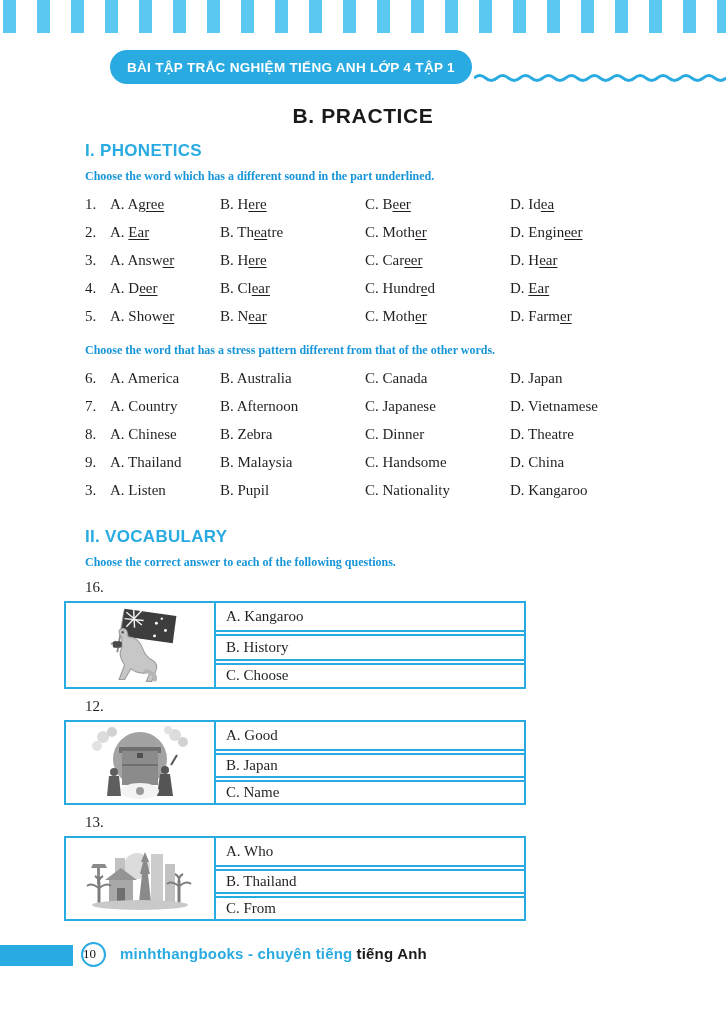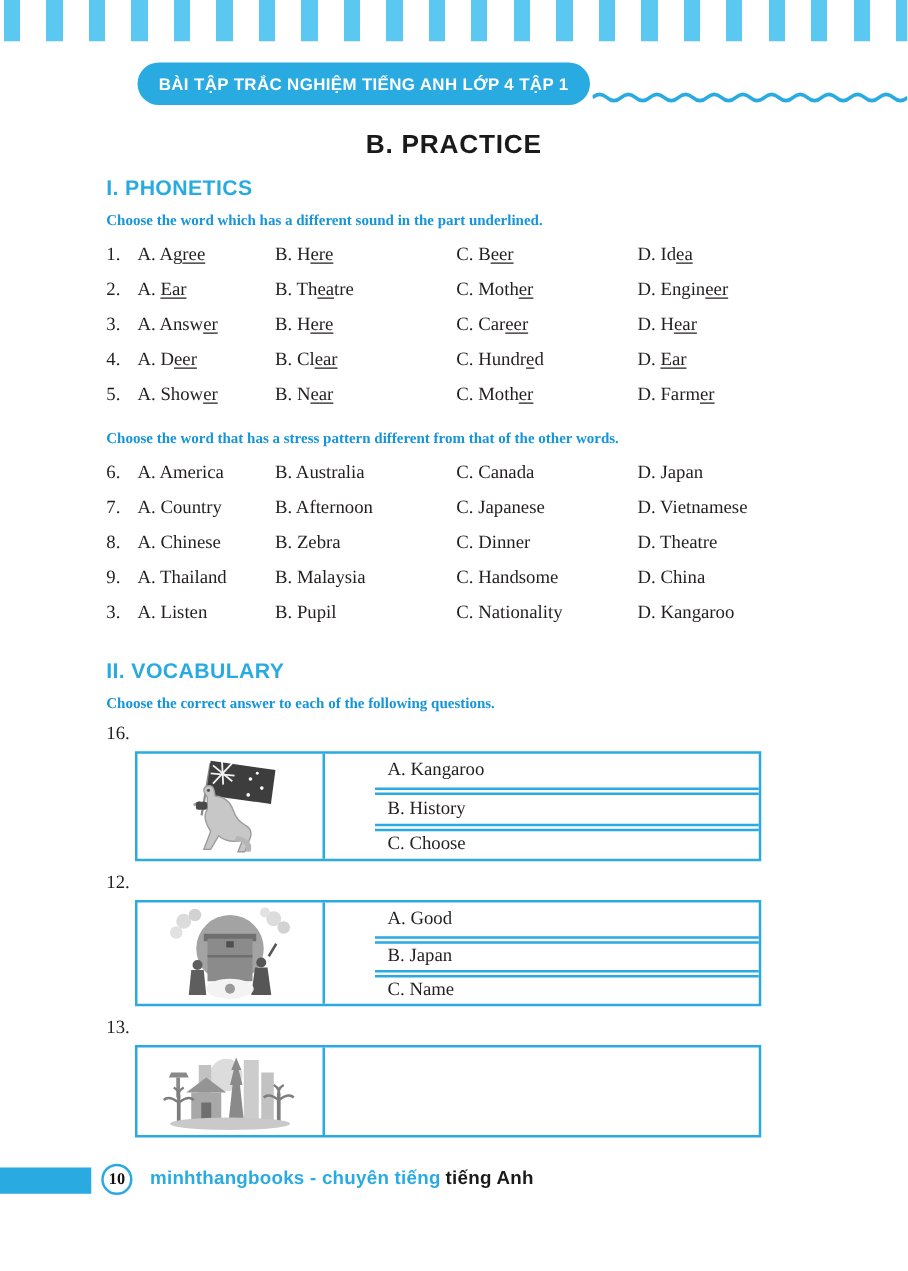--- a/index.html
+++ b/index.html
@@ -27,31 +27,31 @@
   .instr{margin:8px 0 0 85px;font-weight:bold;font-size:12px;color:var(--instr);}
 
   .q-list{margin:6px 0 0 85px;}
   .q-row{display:grid;grid-template-columns:25px 110px 145px 145px auto;height:28px;
     align-items:center;font-size:15px;}
   .q-num{font-size:15px;}
   .q-opt{white-space:nowrap;}
   .q-opt u{text-underline-offset:2px;text-decoration-thickness:1.4px;}
 
   .pic-num{margin:9px 0 5px 85px;font-size:15px;}
-  .pic-table{margin-left:108px;width:501px;border:2px solid var(--accent);display:flex;background:#fff;gap:40px;}
+  .pic-table{margin-left:64px;width:462px;border:2px solid var(--accent);display:flex;background:#fff;}
   .pic-cell{width:150px;border-right:2px solid var(--accent);display:flex;align-items:center;justify-content:center;padding:2px 0;}
   .opts{flex:1;display:flex;flex-direction:column;}
   .opt-row{flex:1;min-height:27px;display:flex;align-items:center;padding-left:10px;font-size:15px;}
   .opt-row + .opt-row{border-top:6px double var(--accent);}
 
   .footer{position:relative;margin-top:21px;height:26px;}
   .footer-bar{position:absolute;left:0;top:3px;width:73px;height:21px;background:var(--accent);}
   .page-circle{position:absolute;left:81px;top:0;width:25px;height:25px;border-radius:50%;
-    border:2.5px solid var(--accent);background:#fff;text-align:center;line-height:20px;
-    font-weight:bold;font-size:13px;color:#111;}
+    border:2.5px solid var(--accent);background:#fff;line-height:20px;
+    font-weight:normal;font-size:13px;color:#111;}
   .brand{position:absolute;left:120px;top:3px;font-family:"Liberation Sans",sans-serif;
     font-weight:bold;font-size:15px;letter-spacing:.2px;white-space:nowrap;}
   .brand-cyan{color:var(--accent);}
   .brand-black{color:#1a1a1a;margin-left:4px;}
 </style>
 </head>
 <body>
 
 <div class="stripes"></div>
 
@@ -219,20 +219,25 @@
       <rect x="32" y="42" width="8" height="14" fill="#6f6f6f"></rect>
       <rect x="12" y="22" width="3" height="16" fill="#8a8a8a"></rect>
       <path d="M6 22 h16 l-2 -4 h-12 z" fill="#8a8a8a"></path>
       <path d="M14 42 q-8 -6 -12 -2 M14 42 q2 -9 -4 -12 M14 42 q8 -6 12 -2 M14 42 q-2 -9 4 -12" stroke="#7d7d7d" stroke-width="2" fill="none"></path>
       <line x1="14" y1="42" x2="14" y2="58" stroke="#7d7d7d" stroke-width="3"></line>
       <path d="M94 40 q-8 -6 -12 -2 M94 40 q2 -9 -4 -12 M94 40 q8 -6 12 -2 M94 40 q-2 -9 4 -12" stroke="#7d7d7d" stroke-width="2" fill="none"></path>
       <line x1="94" y1="40" x2="94" y2="58" stroke="#7d7d7d" stroke-width="3"></line>
       <ellipse cx="55" cy="59" rx="48" ry="5" fill="#c9c9c9"></ellipse>
     </svg>
   </div>
+  <div class="opts">
+    <div class="opt-row">A. Who</div>
+    <div class="opt-row">B. Thailand</div>
+    <div class="opt-row">C. From</div>
+  </div>
 </div>
 
 <div class="footer">
   <div class="footer-bar"></div>
   <div class="page-circle">10</div>
   <div class="brand">
     <span class="brand-cyan">minhthangbooks - chuyên tiếng</span><span class="brand-black">tiếng Anh</span>
   </div>
 </div>
 

